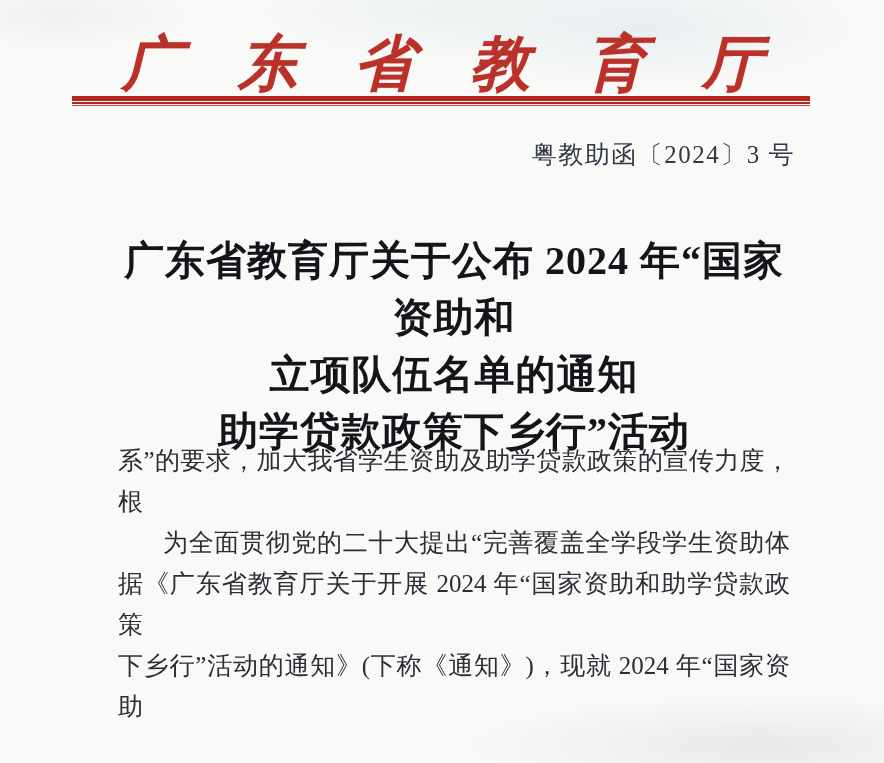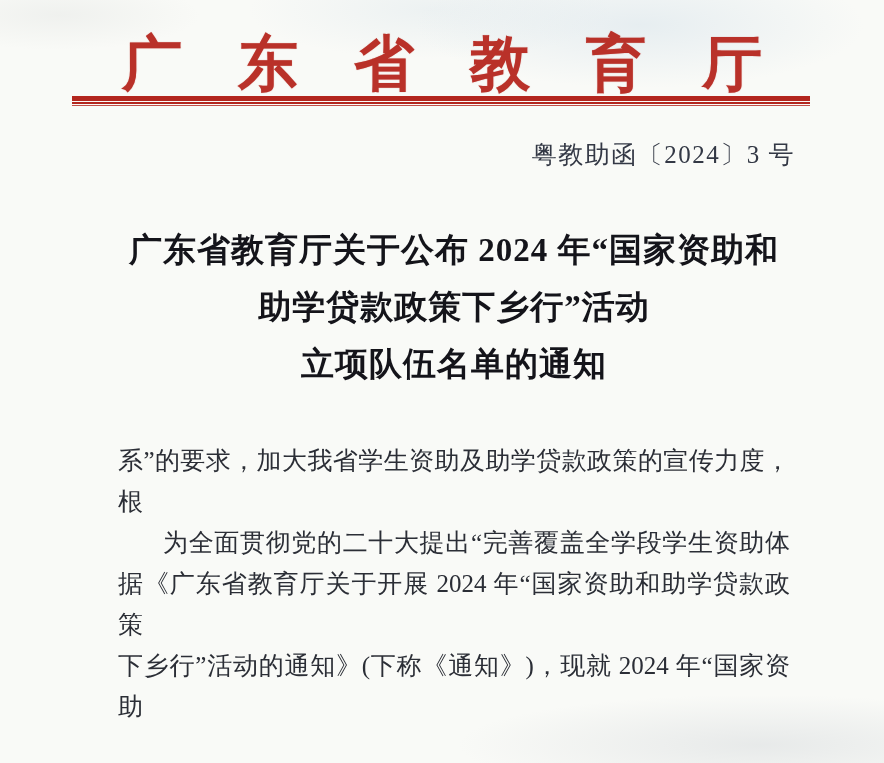--- a/index.html
+++ b/index.html
@@ -34,20 +34,21 @@
     white-space: nowrap;
   }
   .org-header span {
     font-family: var(--serif);
     font-size: 60px;
     font-weight: bold;
     color: var(--red);
     letter-spacing: 56px;
     margin-right: -56px;
     text-shadow: 0 0 1px rgba(185,49,41,.55);
+    font-style: italic;
   }
 
   
   .red-rule {
     position: absolute;
     top: 96px; left: 72px;
     width: 738px; height: 10px;
     background: linear-gradient(180deg,
       var(--rule-red) 0px, var(--rule-red) 4.5px,
       rgba(255,255,255,0) 4.5px, rgba(255,255,255,0) 6px,
@@ -63,25 +64,25 @@
     font-family: var(--serif);
     font-size: 25px;
     color: #333845;
     letter-spacing: 1.5px;
     white-space: nowrap;
   }
 
   
   .title {
     position: absolute;
-    top: 222px; left: 118px; right: 94px;
+    top: 232px; left: 118px; right: 94px;
     text-align: center;
     font-family: var(--serif);
     font-weight: bold;
-    font-size: 33px;
+    font-size: 40px;
     line-height: 57px;
     color: var(--title-text);
     letter-spacing: 1px;
   }
 
   
   .body-col {
     position: absolute;
     top: 440px; left: 118px; right: 94px;
     font-family: var(--serif);
@@ -107,22 +108,22 @@
   <div class="org-header">
     <span>广东省教育厅</span>
   </div>
 
   <div class="red-rule"></div>
 
   <div class="doc-number">粤教助函〔2024〕3 号</div>
 
   <div class="title">
     <div>广东省教育厅关于公布 2024 年“国家资助和</div>
+    <div>立项队伍名单的通知</div>
     <div>助学贷款政策下乡行”活动</div>
-    <div>立项队伍名单的通知</div>
   </div>
 
   <div class="body-col">
     <div class="line j">系”的要求，加大我省学生资助及助学贷款政策的宣传力度，根</div>
     <div class="line j indent">为全面贯彻党的二十大提出“完善覆盖全学段学生资助体</div>
     <div class="line j">据《广东省教育厅关于开展 2024 年“国家资助和助学贷款政策</div>
     <div class="line j">下乡行”活动的通知》(下称《通知》)，现就 2024 年“国家资助</div>
 
   </div>
 

